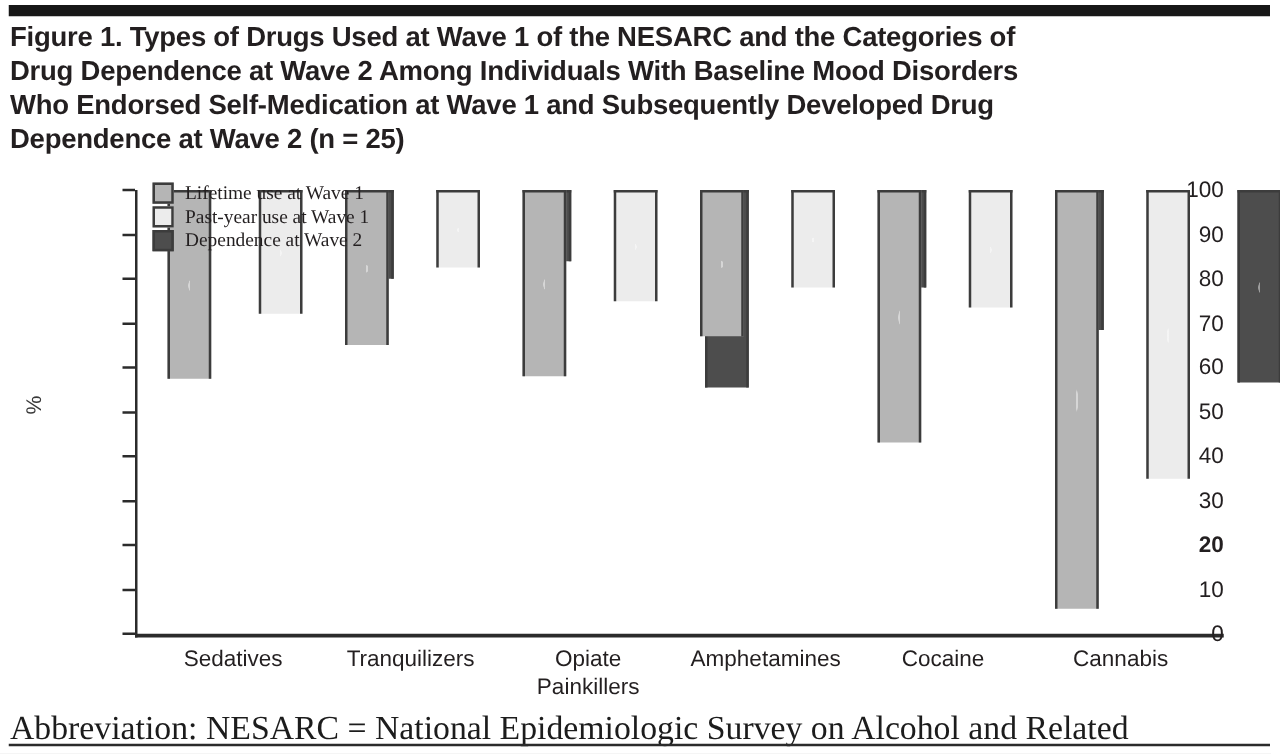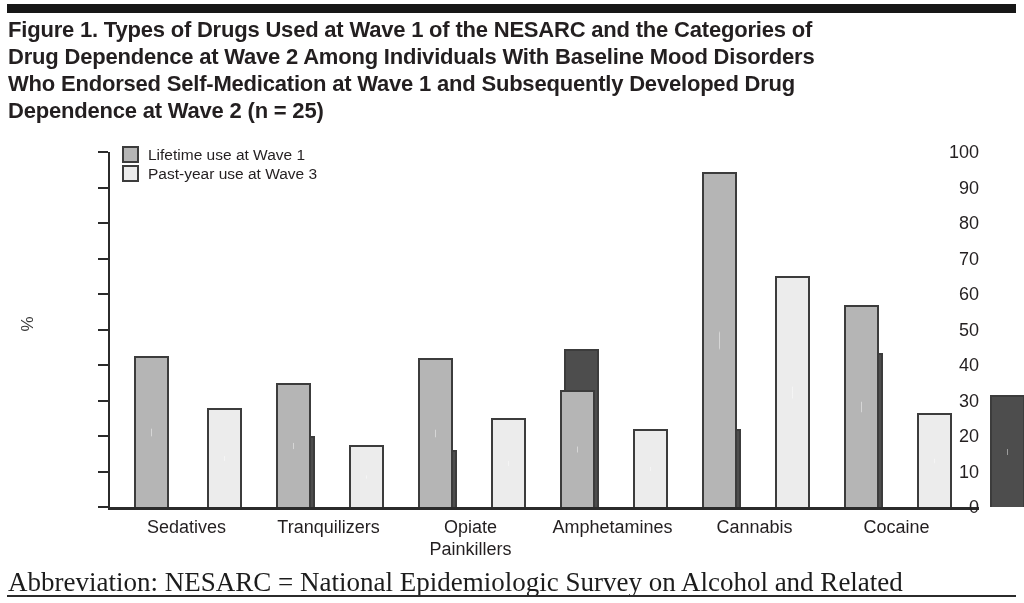--- a/index.html
+++ b/index.html
@@ -45,40 +45,40 @@
     font-size: 18px; color: #231f20; white-space: nowrap;
   }
   .groups {
     position: absolute; left: 0; right: 0; top: 0; bottom: 0;
     display: flex; justify-content: space-between; align-items: flex-end;
     padding: 0 30px 0 24px;
   }
   .group {
     position: relative; width: 105px; flex: none;
     height: 100%;
-    display: flex; align-items: flex-end; gap: 40px;
+    display: flex;  gap: 40px;
   }
   .bar {
     width: 35px; flex: none;
     border: 2px solid #3c3c3c; border-bottom: none;
     box-sizing: border-box;
     background-size: 6px 6px;
   }
   .bar + .bar { margin-left: -2px; }
   .cat-label {
     position: absolute; top: calc(100% + 9px); left: 50%;
     transform: translateX(-50%);
     width: 134px; text-align: center;
     font-size: 18px; line-height: 22px; color: #231f20;
   }
   .legend {
     position: absolute; left: 12px; top: -7px;
   }
   .legend-row {
-    display: flex; align-items: center; height: 19px;
+    display: flex; align-items: center; height: 19px; font-family: Liberation Serif, serif;
   }
   .legend-swatch {
     width: 13px; height: 13px; flex: none;
     border: 2px solid #3c3c3c; margin-right: 9px;
   }
   .legend-label { font-size: 15.5px; color: #231f20; }
   .footnote {
     position: absolute; left: 8px; top: 567px;
     font-family: "Liberation Serif", serif;
     font-size: 27px; color: #1c1c1c;
@@ -103,21 +103,21 @@
 
   <div class="chart">
     <span class="ylab">%</span>
     <div class="plot">
       <div id="yaxis">
           <div class="ymark" style="bottom: 0%;"></div>
           <div class="ytick" style="bottom: 0%;">0</div>
           <div class="ymark" style="bottom: 10%;"></div>
           <div class="ytick" style="bottom: 10%;">10</div>
           <div class="ymark" style="bottom: 20%;"></div>
-          <div class="ytick" style="bottom: 20%;">20</div>
+          <div class="ytick" style="bottom: 20%; font-weight: bold;">20</div>
           <div class="ymark" style="bottom: 30%;"></div>
           <div class="ytick" style="bottom: 30%;">30</div>
           <div class="ymark" style="bottom: 40%;"></div>
           <div class="ytick" style="bottom: 40%; margin-left: 44px;">40</div>
           <div class="ymark" style="bottom: 50%;"></div>
           <div class="ytick" style="bottom: 50%;">50</div>
           <div class="ymark" style="bottom: 60%;"></div>
           <div class="ytick" style="bottom: 60%;">60</div>
           <div class="ymark" style="bottom: 70%;"></div>
           <div class="ytick" style="bottom: 70%;">70</div>
@@ -147,40 +147,44 @@
             <div class="bar" title="Dependence at Wave 2: 44.5%" style="height: 44.5%; background: radial-gradient(rgba(255, 255, 255, 0.45) 0.7px, transparent 0.9px) rgb(77, 77, 77);"></div>
             <div class="cat-label">Opiate Painkillers</div>
           </div>
           <div class="group">
             <div class="bar" title="Lifetime use at Wave 1: 33%" style="height: 33%; background: radial-gradient(rgba(255, 255, 255, 0.45) 0.7px, transparent 0.9px) rgb(181, 181, 181);"></div>
             <div class="bar" title="Past-year use at Wave 1: 22%" style="height: 22%; background: radial-gradient(rgba(255, 255, 255, 0.45) 0.7px, transparent 0.9px) rgb(236, 236, 236);"></div>
             <div class="bar" title="Dependence at Wave 2: 22%" style="height: 22%; background: radial-gradient(rgba(255, 255, 255, 0.45) 0.7px, transparent 0.9px) rgb(77, 77, 77);"></div>
             <div class="cat-label">Amphetamines</div>
           </div>
           <div class="group">
+            <div class="bar" title="Lifetime use at Wave 1: 57%" style="height: 57%; background: radial-gradient(rgba(255, 255, 255, 0.45) 0.7px, transparent 0.9px) rgb(181, 181, 181);"></div>
+            <div class="bar" title="Past-year use at Wave 1: 26.5%" style="height: 26.5%; background: radial-gradient(rgba(255, 255, 255, 0.45) 0.7px, transparent 0.9px) rgb(236, 236, 236);"></div>
+            <div class="bar" title="Dependence at Wave 2: 31.5%" style="height: 31.5%; background: radial-gradient(rgba(255, 255, 255, 0.45) 0.7px, transparent 0.9px) rgb(77, 77, 77);"></div>
+            <div class="cat-label">Cocaine</div>
+          </div>
+          <div class="group">
             <div class="bar" title="Lifetime use at Wave 1: 94.5%" style="height: 94.5%; background: radial-gradient(rgba(255, 255, 255, 0.45) 0.7px, transparent 0.9px) rgb(181, 181, 181);"></div>
             <div class="bar" title="Past-year use at Wave 1: 65%" style="height: 65%; background: radial-gradient(rgba(255, 255, 255, 0.45) 0.7px, transparent 0.9px) rgb(236, 236, 236);"></div>
             <div class="bar" title="Dependence at Wave 2: 43.5%" style="height: 43.5%; background: radial-gradient(rgba(255, 255, 255, 0.45) 0.7px, transparent 0.9px) rgb(77, 77, 77);"></div>
             <div class="cat-label">Cannabis</div>
-          </div>
-          <div class="group">
-            <div class="bar" title="Lifetime use at Wave 1: 57%" style="height: 57%; background: radial-gradient(rgba(255, 255, 255, 0.45) 0.7px, transparent 0.9px) rgb(181, 181, 181);"></div>
-            <div class="bar" title="Past-year use at Wave 1: 26.5%" style="height: 26.5%; background: radial-gradient(rgba(255, 255, 255, 0.45) 0.7px, transparent 0.9px) rgb(236, 236, 236);"></div>
-            <div class="bar" title="Dependence at Wave 2: 31.5%" style="height: 31.5%; background: radial-gradient(rgba(255, 255, 255, 0.45) 0.7px, transparent 0.9px) rgb(77, 77, 77);"></div>
-            <div class="cat-label">Cocaine</div>
           </div>
         </div>
       <div class="legend" id="legend">
           <div class="legend-row">
             <span class="legend-swatch" style="background: rgb(181, 181, 181);"></span>
             <span class="legend-label">Lifetime use at Wave 1</span>
           </div>
           <div class="legend-row">
             <span class="legend-swatch" style="background: rgb(236, 236, 236);"></span>
-            <span class="legend-label">Past-year use at Wave 3</span>
+            <span class="legend-label">Past-year use at Wave 1</span>
+          </div>
+          <div class="legend-row">
+            <span class="legend-swatch" style="background: rgb(77, 77, 77);"></span>
+            <span class="legend-label">Dependence at Wave 2</span>
           </div>
         </div>
     </div>
   </div>
 
   <div class="footnote">Abbreviation: NESARC = National Epidemiologic Survey on Alcohol and Related Conditions.</div>
   <div class="bottom-rule"></div>
 </div>
 
 </body></html>

